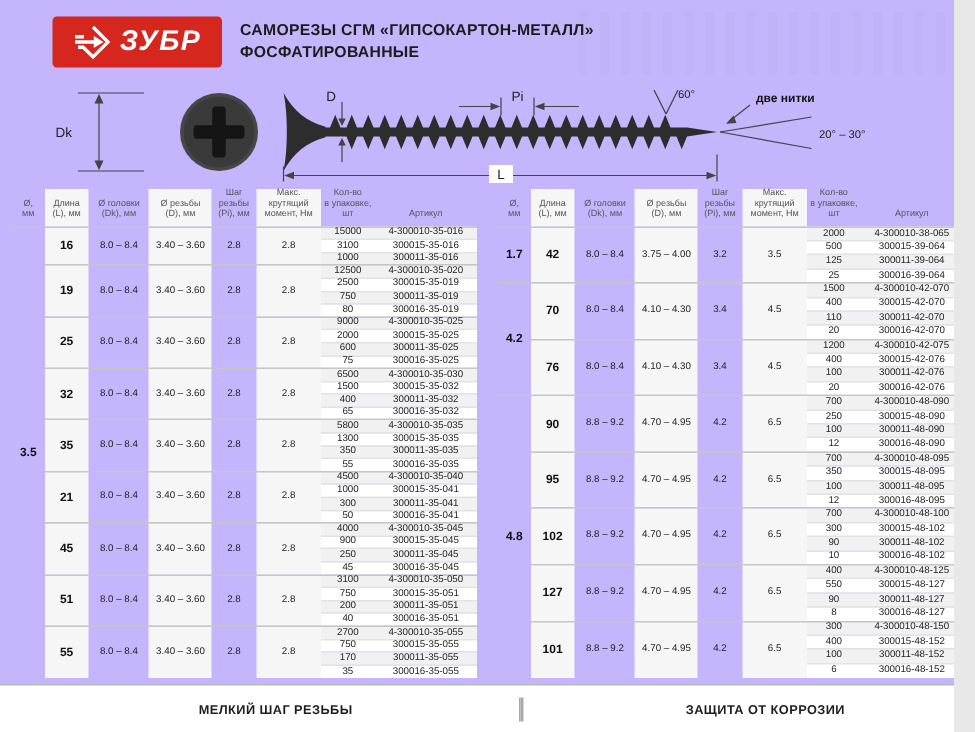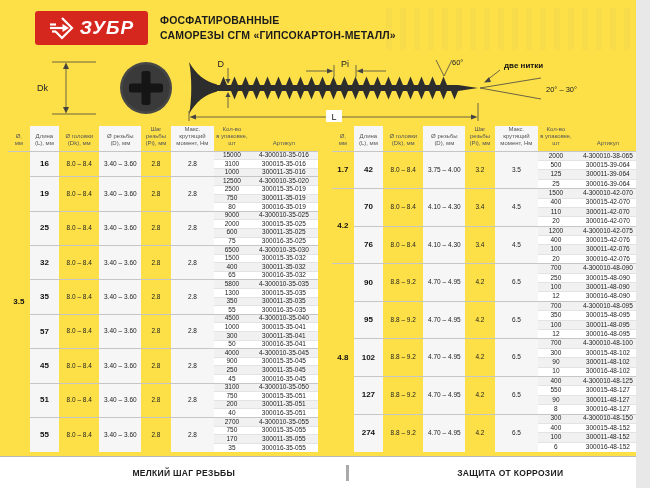--- a/index.html
+++ b/index.html
@@ -1,16 +1,16 @@
 <!DOCTYPE html>
 <html><head>
 <meta charset="utf-8">
 <style>
   html,body{margin:0;padding:0;background:#e8e8e8;}
-  .page{position:relative;width:636px;height:488px;background:#fde047;overflow:hidden;
+  .page{position:relative;width:636px;height:488px;background:#c4b5fd;overflow:hidden;
         font-family:"Liberation Sans",sans-serif;}
   
   .logo{position:absolute;left:35px;top:11px;width:113px;height:34px;background:#d6271f;
         border-radius:3px;display:flex;align-items:center;justify-content:center;gap:5px;}
   .logo-text{color:#fff;font-weight:bold;font-size:19px;letter-spacing:1px;font-style:italic;}
   .title{position:absolute;left:160px;top:13px;font-weight:bold;font-size:10.5px;color:#1c1c1c;
          line-height:1.45;letter-spacing:0.2px;}
   .hdr-pattern{position:absolute;right:0;top:8px;width:250px;height:42px;opacity:0.05;
       background:repeating-linear-gradient(90deg,#888 0 6px,transparent 6px 14px);}
   
@@ -49,22 +49,22 @@
         <path d="M13,3 L23,13 L13,23 L6.5,16.5"></path>
         <line x1="1" y1="9.5" x2="7" y2="9.5"></line>
         <line x1="1" y1="13" x2="15" y2="13"></line>
         <line x1="3" y1="16.5" x2="7" y2="16.5"></line>
       </g>
       <polygon points="13.5,9 20,13 13.5,17" fill="#fff"></polygon>
     </svg>
     <span class="logo-text">ЗУБР</span>
   </div>
   <div class="title">
+    <div>САМОРЕЗЫ СГМ «ГИПСОКАРТОН-МЕТАЛЛ»</div>
     <div>ФОСФАТИРОВАННЫЕ</div>
-    <div>САМОРЕЗЫ СГМ «ГИПСОКАРТОН-МЕТАЛЛ»</div>
   </div>
 
   <svg class="diagram" viewBox="0 0 650 70">
 
     <g stroke="#444" stroke-width="0.8">
       <line x1="52" y1="7" x2="96" y2="7"></line>
       <line x1="52" y1="59" x2="96" y2="59"></line>
       <line x1="66" y1="10" x2="66" y2="56"></line>
     </g>
     <polygon points="63,14 69,14 66,7.5" fill="#444"></polygon>
@@ -273,21 +273,21 @@
           </tr>
           <tr>
             <td class="even sub">350</td>
             <td class="even sub">300011-35-035</td>
           </tr>
           <tr>
             <td class="odd sub">55</td>
             <td class="odd sub">300016-35-035</td>
           </tr>
           <tr>
-            <td class="len grp" rowspan="4">57</td>
+            <td class="len grp" rowspan="4">21</td>
             <td class="grp" rowspan="4">8.0 – 8.4</td>
             <td class="grp" rowspan="4">3.40 – 3.60</td>
             <td class="grp" rowspan="4">2.8</td>
             <td class="grp" rowspan="4">2.8</td>
             <td class="even grp">4500</td>
             <td class="even grp">4-300010-35-040</td>
           </tr>
           <tr>
             <td class="odd sub">1000</td>
             <td class="odd sub">300015-35-041</td>
@@ -557,21 +557,21 @@
           </tr>
           <tr>
             <td class="even sub">90</td>
             <td class="even sub">300011-48-127</td>
           </tr>
           <tr>
             <td class="odd sub">8</td>
             <td class="odd sub">300016-48-127</td>
           </tr>
           <tr>
-            <td class="len grp" rowspan="4">274</td>
+            <td class="len grp" rowspan="4">101</td>
             <td class="grp" rowspan="4">8.8 – 9.2</td>
             <td class="grp" rowspan="4">4.70 – 4.95</td>
             <td class="grp" rowspan="4">4.2</td>
             <td class="grp" rowspan="4">6.5</td>
             <td class="even grp">300</td>
             <td class="even grp">4-300010-48-150</td>
           </tr>
           <tr>
             <td class="odd sub">400</td>
             <td class="odd sub">300015-48-152</td>

